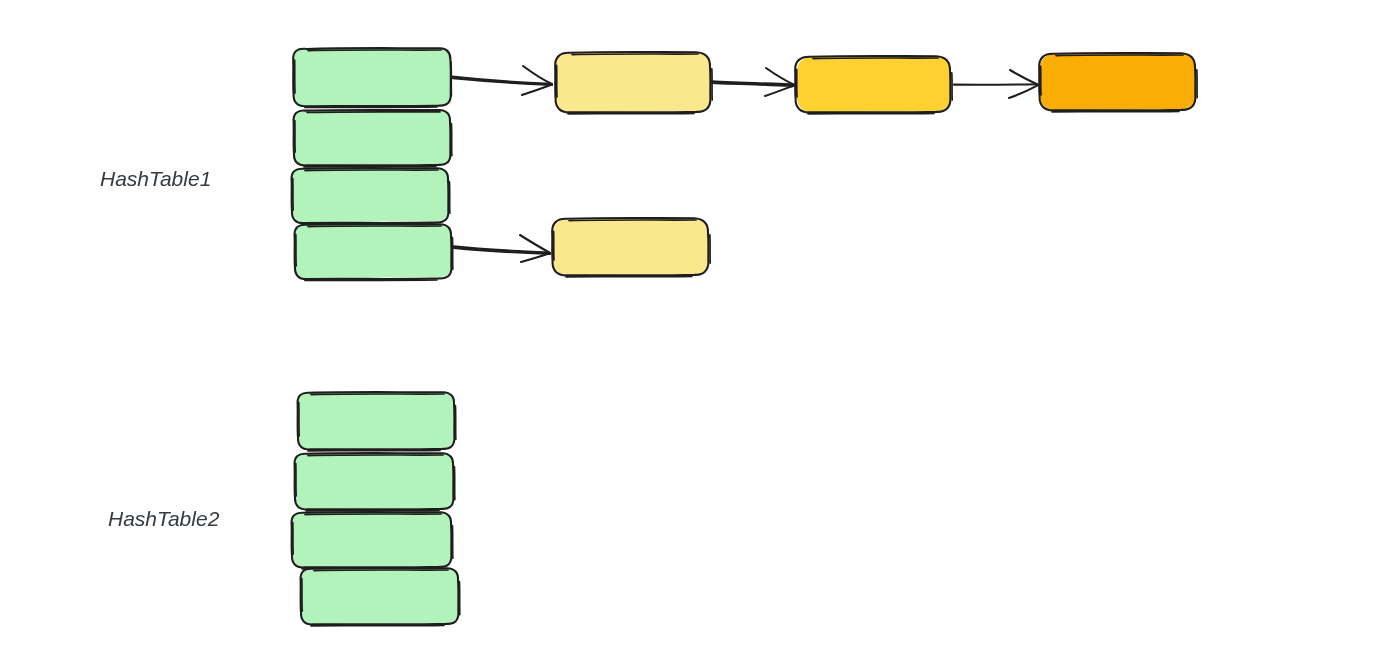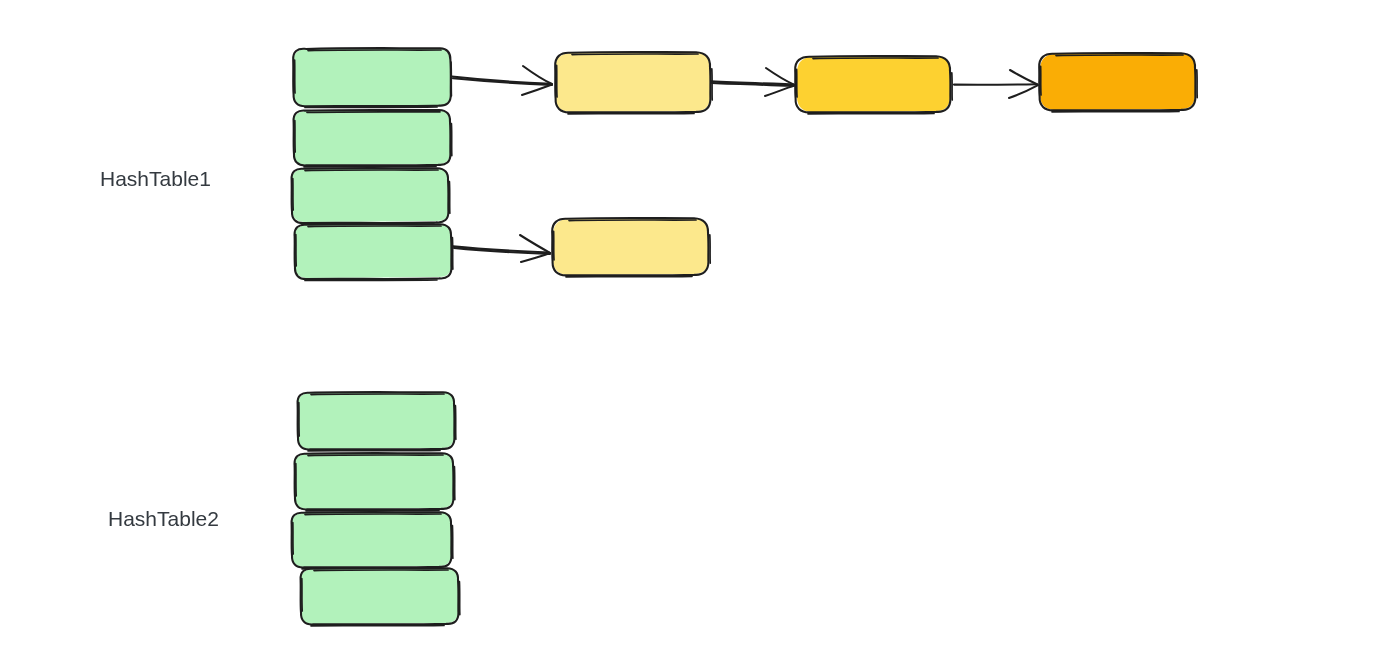--- a/index.html
+++ b/index.html
@@ -7,20 +7,21 @@
     padding: 0;
     background: #ffffff;
   }
   #canvas {
     position: relative;
     width: 1375px;
     height: 660px;
     background: #ffffff;
     overflow: hidden;
     font-family: "Liberation Sans", sans-serif;
+    font-style: italic;
   }
   #scene {
     position: absolute;
     left: 0;
     top: 0;
     width: 1375px;
     height: 660px;
   }
   .label-text {
     font-family: "Liberation Sans", sans-serif;

